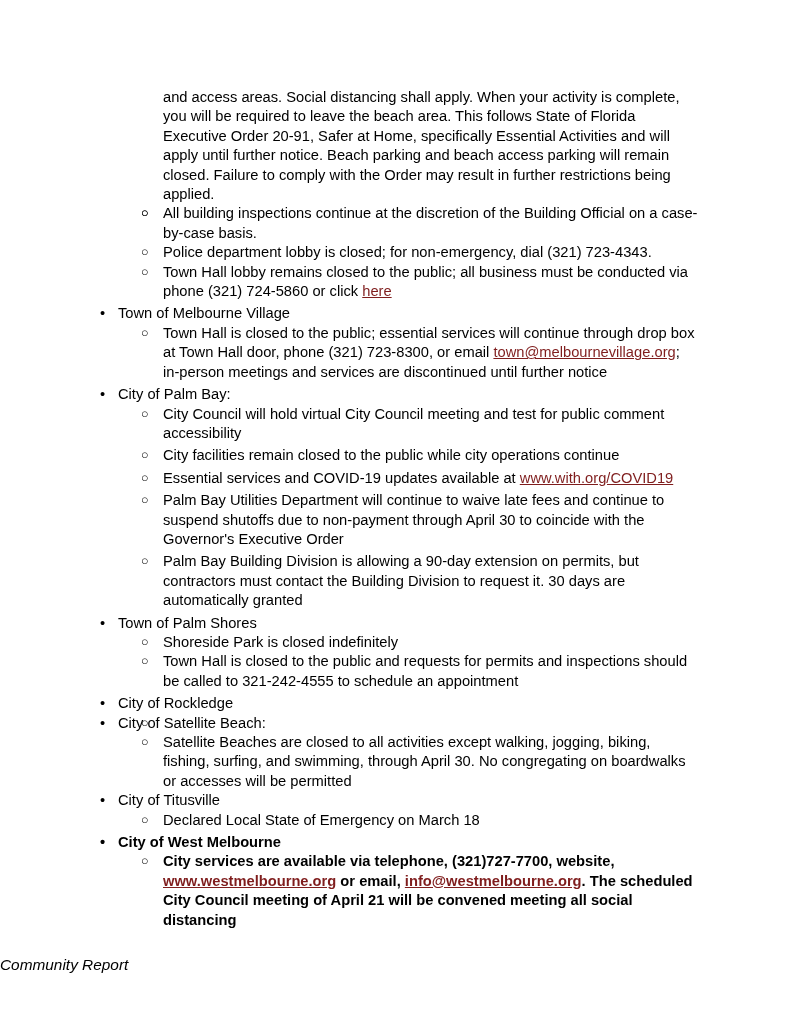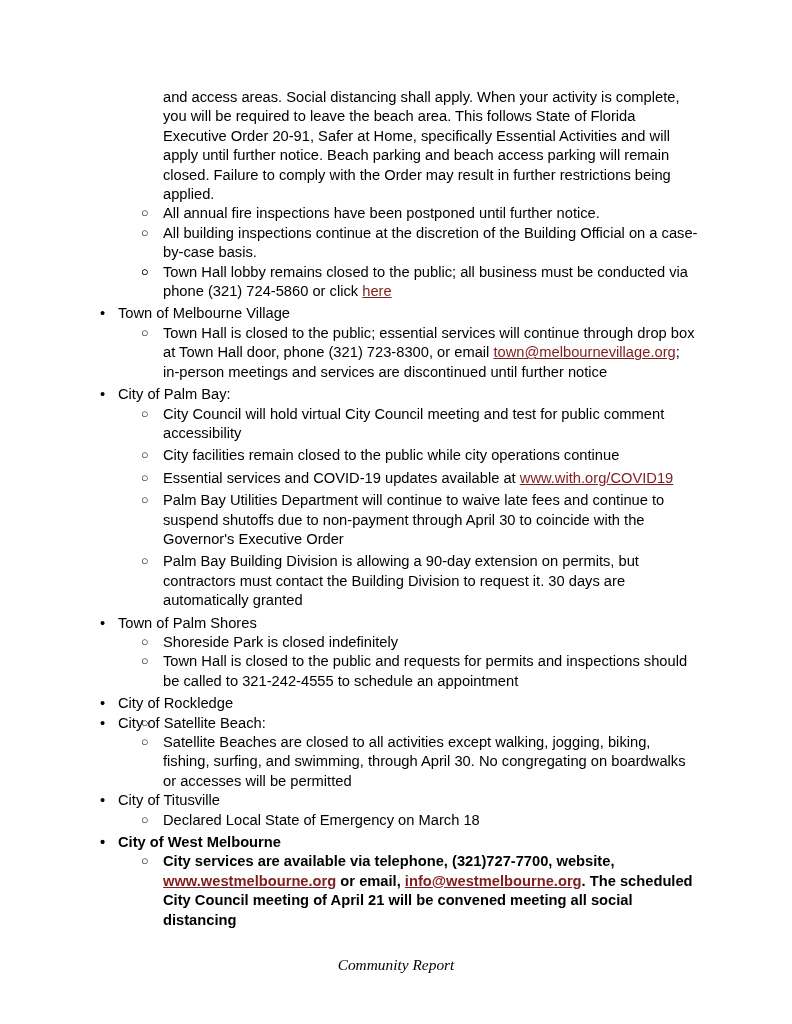--- a/index.html
+++ b/index.html
@@ -91,46 +91,45 @@
     color: #7f1d1d;
     text-decoration: underline;
   }
   a.link.bold { font-weight: bold; text-align: right; }
 
   .footer {
     position: absolute;
     left: 0;
     top: 955px;
     width: 792px;
-    text-align: center;
+    text-align: left;
     font-style: italic;
     font-size: 15.4px;
     line-height: 19px;
     color: #000000;
-    font-family: Liberation Serif, serif;
   }
 </style>
 </head>
 <body>
 
 <div class="page">
   <div class="content">
 
     <div class="para">and access areas. Social distancing shall apply. When your activity is complete, you will be required to leave the beach area. This follows State of Florida Executive Order 20-91, Safer at Home, specifically Essential Activities and will apply until further notice. Beach parking and beach access parking will remain closed.  Failure to comply with the Order may result in further restrictions being applied.</div>
 
     <div class="l2">
       <span class="marker">○</span>
-      <span>All annual fire inspections have been postponed until further notice.</span>
     </div>
     <div class="l2">
       <span class="marker">○</span>
       <span>All building inspections continue at the discretion of the Building Official on a case-by-case basis.</span>
     </div>
     <div class="l2">
       <span class="marker">○</span>
+      <span>Police department lobby is closed; for non-emergency, dial (321) 723-4343.</span>
     </div>
     <div class="l2">
       <span class="marker">○</span>
       <span>Town Hall lobby remains closed to the public; all business must be conducted via phone (321) 724-5860 or click </span><a class="link" href="#">here</a>
     </div>
 
     <div class="gap-sm"></div>
 
     <div class="l1">
       <span class="marker">•</span>

